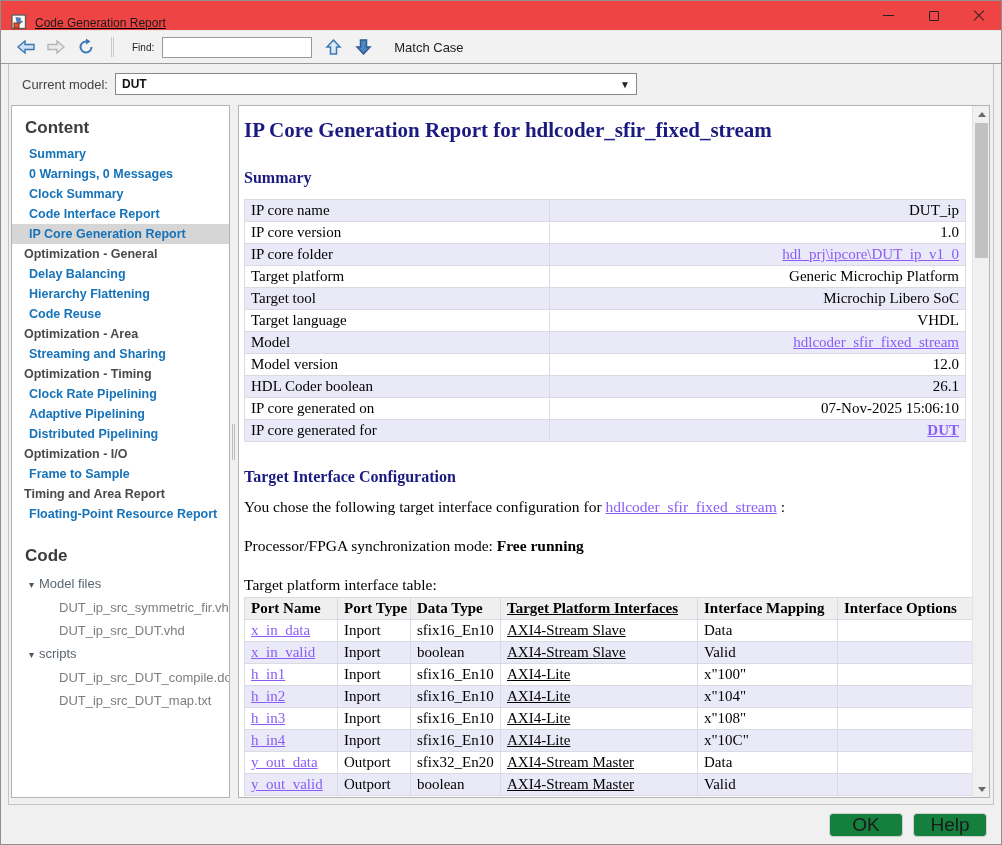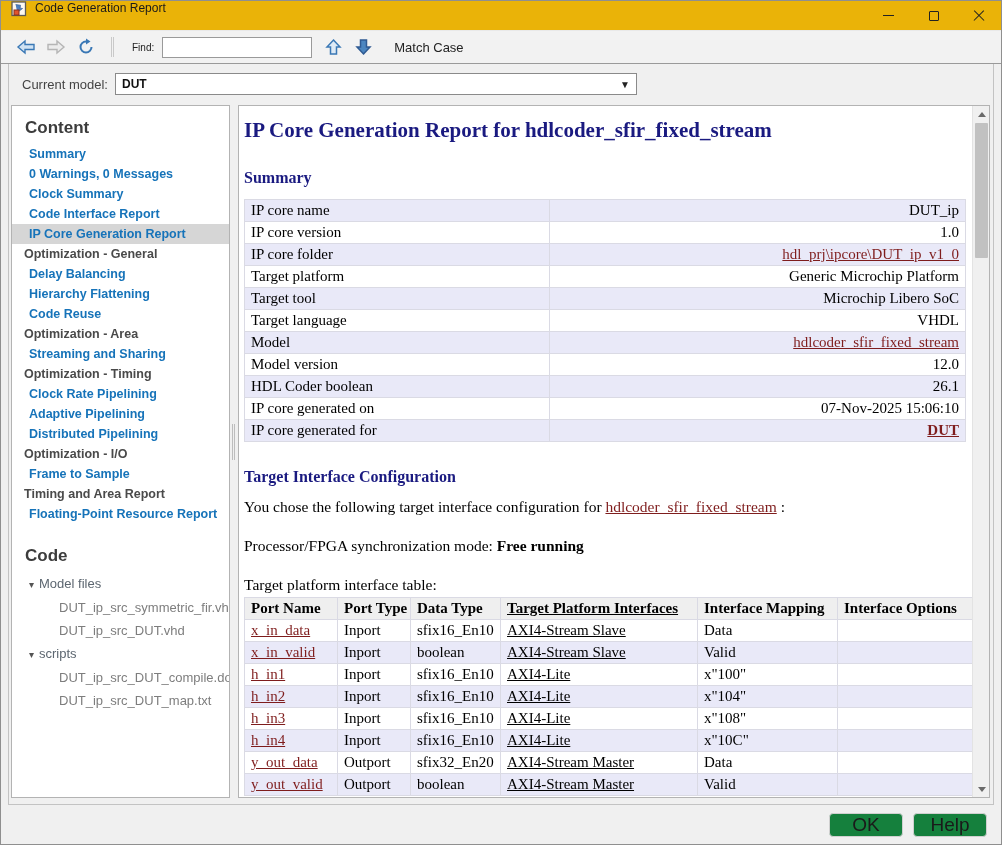--- a/index.html
+++ b/index.html
@@ -7,22 +7,22 @@
   body { font-family: "Liberation Sans", sans-serif; }
 
   .window {
     position: relative; width: 1002px; height: 845px;
     background: #f0f0f0; border: 1px solid #8f8f8f;
     display: flex; flex-direction: column; overflow: hidden;
   }
 
   
   .titlebar {
-    height: 30px; background: #eab308; border-bottom: 1px solid #e9e9e9;
-    display: flex; align-items: flex-start; flex: 0 0 auto;
+    height: 30px; background: #ef4444; border-bottom: 1px solid #e9e9e9;
+    display: flex; align-items: flex-end; flex: 0 0 auto; text-decoration: underline;
   }
   .app-icon { width: 16px; height: 16px; margin: 0 8px 0 10px; }
   .title-text { font-size: 12px; color: #1a1a1a; }
   .win-controls { margin-left: auto; display: flex; height: 100%; }
   .win-btn { width: 45px; height: 100%; display: flex; align-items: center; justify-content: center; cursor: default; }
   .glyph-min { width: 11px; height: 1px; background: #222; }
   .glyph-max { width: 10px; height: 10px; border: 1px solid #222; border-radius: 1px; }
   .glyph-close { position: relative; width: 12px; height: 12px; }
   .glyph-close::before, .glyph-close::after {
     content: ""; position: absolute; left: -1px; top: 5px; width: 14px; height: 1.4px; background: #222;
@@ -81,21 +81,21 @@
     border-left: 1px solid #bdbdbd; border-right: 1px solid #bdbdbd; }
 
   
   .main-panel { flex: 1; background: #fff; border: 1px solid #b3b3b3; position: relative; min-width: 0; overflow: hidden; }
   .report { position: absolute; left: 0; top: 0; right: 17px; bottom: 0; overflow: hidden; padding: 12px 0 16px 5px;
     font-family: "Liberation Serif", serif; color: #000; }
 
   .report h1 { font-size: 21px; color: #1a1a80; font-family: "Liberation Serif", serif; margin: 0 0 2px 0; }
   .report h2 { font-size: 16px; color: #1a1a80; font-family: "Liberation Serif", serif; margin: 26px 0 12px 0; }
   .report p { font-size: 15.5px; margin: 0 0 21px 0; }
-  .report a { color: #7f1d1d; text-decoration: underline; cursor: pointer; }
+  .report a { color: #8b5cf6; text-decoration: underline; cursor: pointer; }
 
   table.rpt { border-collapse: collapse; width: 722px; border: 1px solid #2b2b2b; table-layout: fixed; }
   table.rpt td, table.rpt th {
     font-size: 15px; padding: 1px 6px; border: 1px solid #dadae4; height: 22px;
     overflow: hidden; white-space: nowrap;
   }
   table.summary td.lbl { width: 305px; margin-left: 18px; }
   table.summary td.val { text-align: right; }
   table.summary tbody tr:nth-child(odd) { background: #e9e9f8; }
   table.summary tbody tr:nth-child(even) { background: #fff; }

